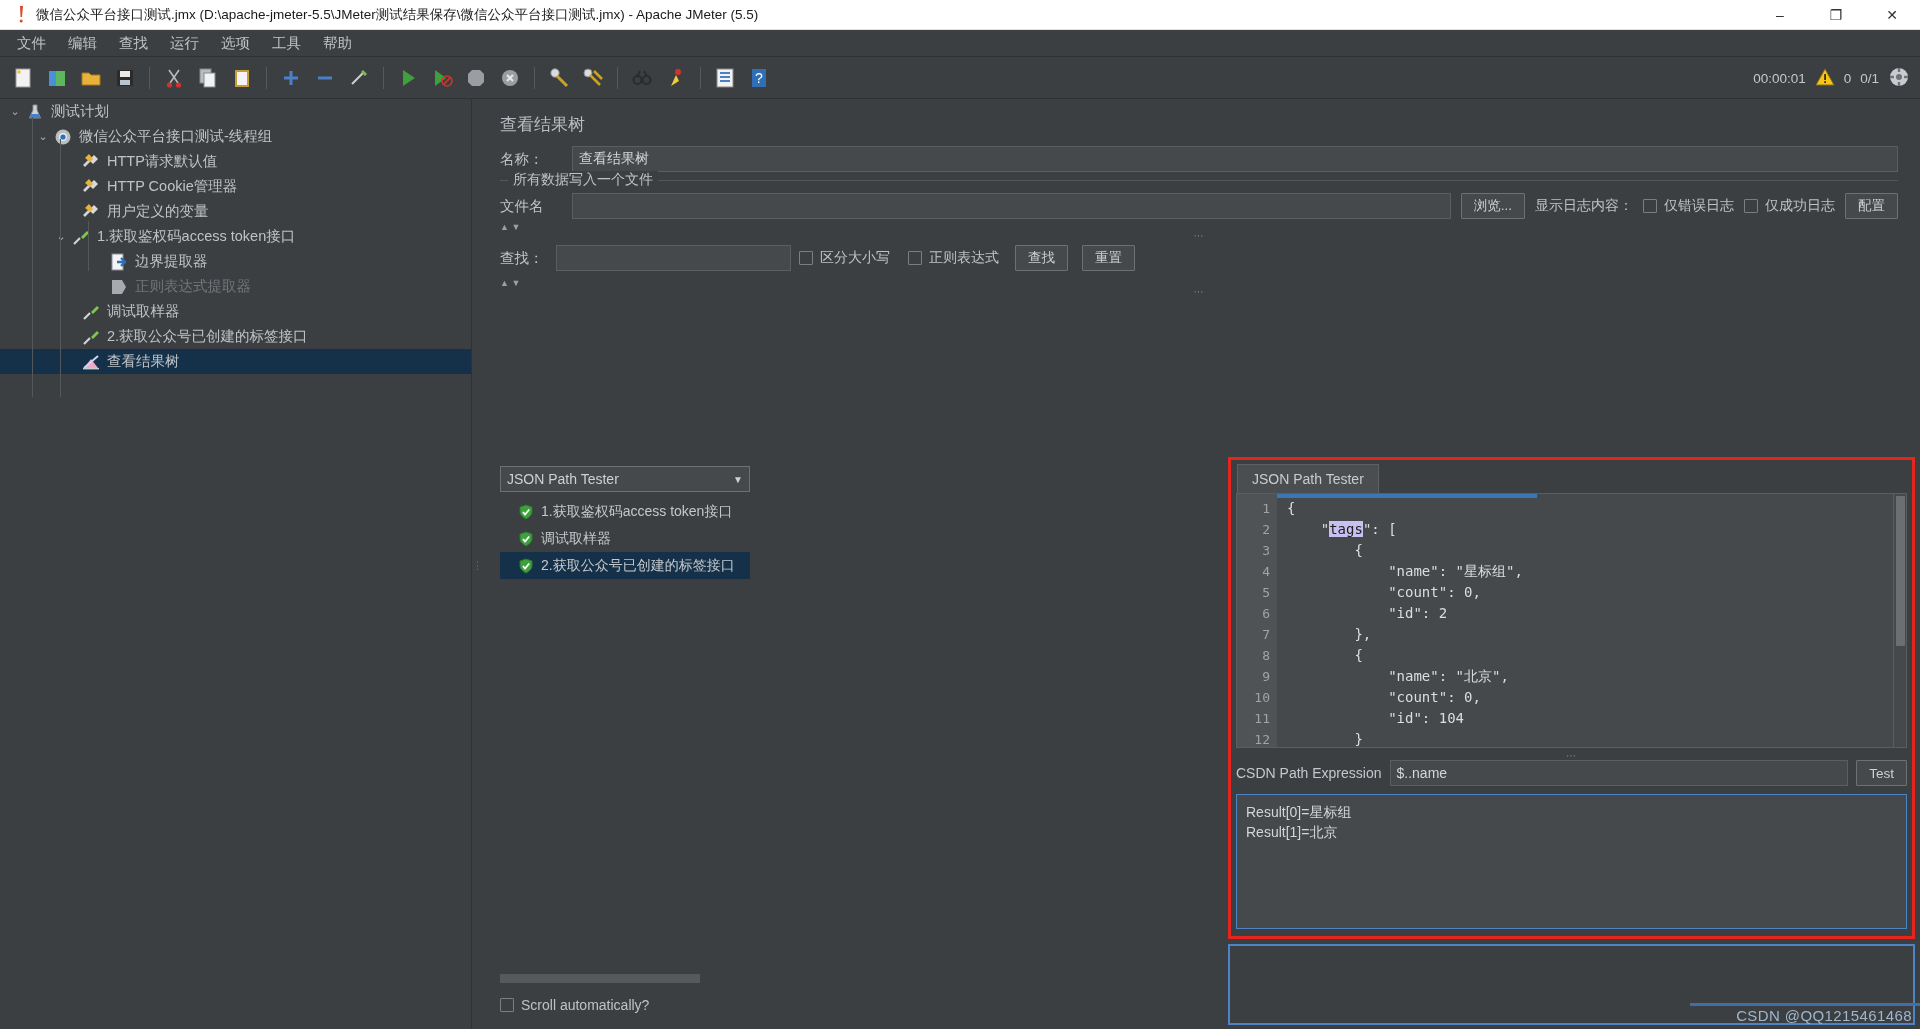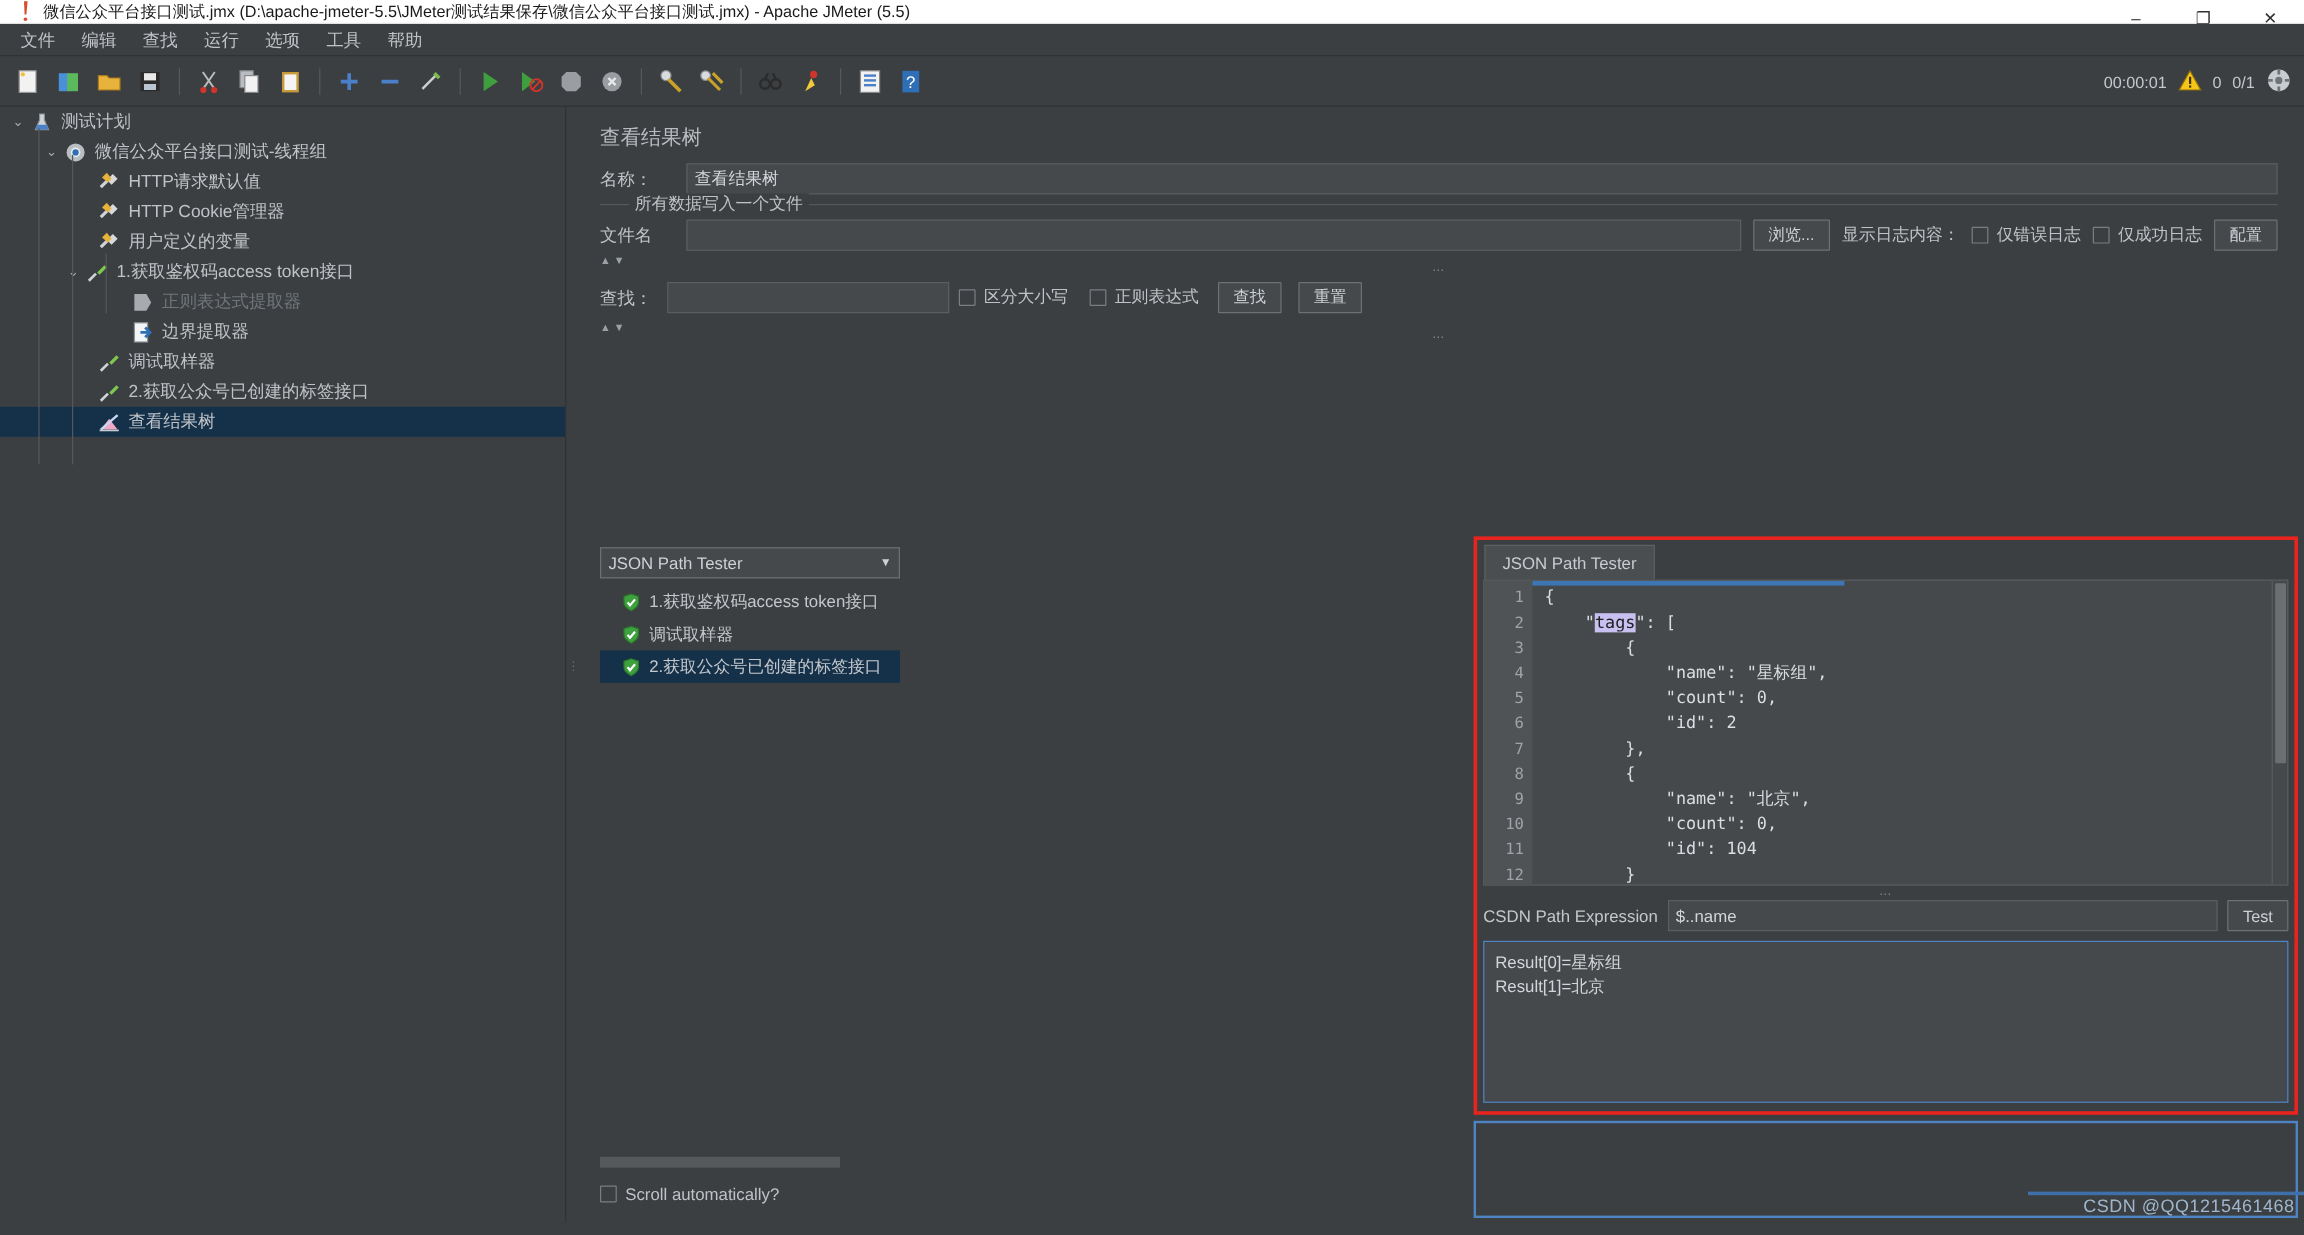--- a/index.html
+++ b/index.html
@@ -6,21 +6,21 @@
   html, body {
     margin: 0; padding: 0;
     width: 1920px; height: 1029px;
     overflow: hidden;
     background: #3c3f41;
     font-family: "Liberation Sans", sans-serif;
     -webkit-font-smoothing: antialiased;
   }
   
   #titlebar {
-    height: 20px; background: #ffffff;
+    height: 30px; background: #ffffff;
     display: flex; align-items: center;
     border-bottom: 1px solid #e3e3e3;
     position: relative;
   }
   #titlebar .tb-icon {
     width: 26px; margin-left: 8px; display:flex; align-items:center; justify-content:center;
   }
   #titlebar .tb-text {
     font-size: 13.5px; color: #1a1a1a; white-space: nowrap;
     margin-left: 2px; letter-spacing: 0px;
@@ -85,21 +85,21 @@
   .jtext {
     background: #45494b; border: 1px solid #5a5e60; height: 26px;
     color: #d2d6da; font-size: 14px; padding: 0 6px; flex: 1;
     display: flex; align-items: center;
   }
   .group-box {
     margin: 4px 22px 0 22px; border-top: 1px solid #54585a;
     position: relative; padding-top: 12px;
   }
   .group-title {
-    position: absolute; top: -10px; left: 24px; background: #3c3f41;
+    position: absolute; top: -10px; left: 8px; background: #3c3f41;
     padding: 0 5px; font-size: 14px; color: #bfc3c7;
   }
   .jbtn {
     background: #45494b; border: 1px solid #6d7174; color: #cdd1d5;
     font-size: 13.5px; height: 26px; padding: 0 12px; border-radius: 1px;
     display: flex; align-items: center; justify-content: center; cursor: pointer;
   }
   .jcheck {
     width: 14px; height: 14px; border: 1px solid #7a7e82;
     background: #3c3f41; border-radius: 1px; display: inline-block;
@@ -432,39 +432,39 @@
       <span class="twisty">⌄</span>
       <span class="tree-ico">
         <svg width="18" height="18" viewBox="0 0 18 18">
             <path d="M2 16 L8 10" stroke="#cfd4d8" stroke-width="2.2"></path>
             <path d="M9 9 L15 3 L17 5 L11 11 Z" fill="#7ec850"></path>
           </svg>
       </span>
       <span class="label">1.获取鉴权码access token接口</span>
     </div>
 
-    <div class="tree-row disabled" style="padding-left:90px;">
-      <span class="twisty"></span>
-      <span class="tree-ico">
-        <svg width="18" height="18" viewBox="0 0 18 18">
-            <path d="M2 2 h10 l4 7 l-4 7 H2 Z" fill="#a7abaf"></path>
-          </svg>
-      </span>
-      <span class="label">正则表达式提取器</span>
-    </div>
-
     <div class="tree-row" style="padding-left:90px;">
       <span class="twisty"></span>
       <span class="tree-ico">
         <svg width="18" height="18" viewBox="0 0 18 18">
             <rect x="2" y="1" width="11" height="16" fill="#f2f4f6" stroke="#8b9096"></rect>
             <path d="M7 9 h7 M11 5 l4 4 l-4 4" stroke="#2f6fb5" stroke-width="2.4" fill="none"></path>
           </svg>
       </span>
       <span class="label">边界提取器</span>
+    </div>
+
+    <div class="tree-row disabled" style="padding-left:90px;">
+      <span class="twisty"></span>
+      <span class="tree-ico">
+        <svg width="18" height="18" viewBox="0 0 18 18">
+            <path d="M2 2 h10 l4 7 l-4 7 H2 Z" fill="#a7abaf"></path>
+          </svg>
+      </span>
+      <span class="label">正则表达式提取器</span>
     </div>
 
     <div class="tree-row" style="padding-left:62px;">
       <span class="twisty"></span>
       <span class="tree-ico">
         <svg width="18" height="18" viewBox="0 0 18 18">
             <path d="M2 16 L8 10" stroke="#cfd4d8" stroke-width="2.2"></path>
             <path d="M9 9 L15 3 L17 5 L11 11 Z" fill="#7ec850"></path>
           </svg>
       </span>

